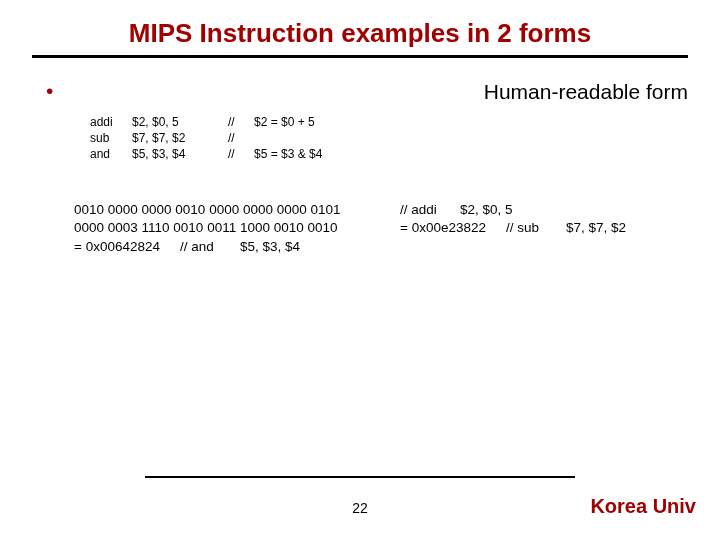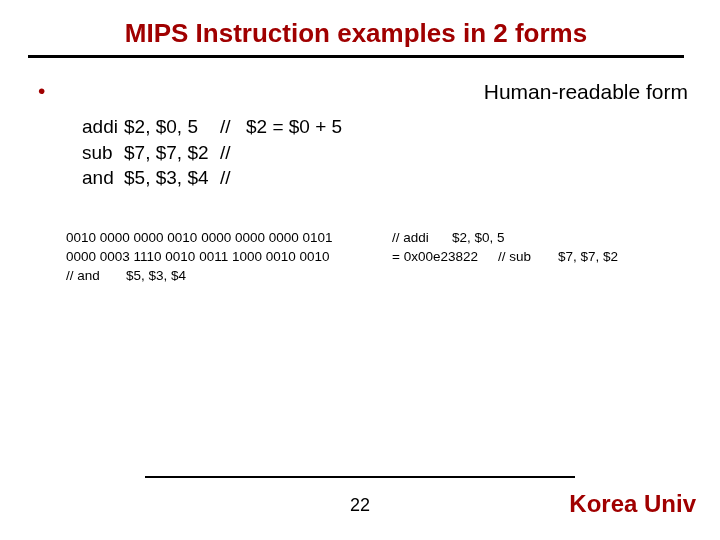--- a/index.html
+++ b/index.html
@@ -9,21 +9,21 @@
     height: 540px;
     background: #fff;
     font-family: Verdana, Tahoma, Geneva, sans-serif;
     color: #000;
   }
   .slide {
     position: relative;
     width: 720px;
     height: 540px;
     box-sizing: border-box;
-    padding: 18px 32px 0 24px;
+    padding: 18px 32px 0 32px;
   }
   .title {
     color: #a00000;
     font-weight: 700;
     font-size: 26px;
     text-align: center;
     margin: 0 0 6px 0;
     letter-spacing: 0;
   }
   .title-rule {
@@ -47,21 +47,21 @@
   .bullet::before {
     content: "•";
     position: absolute;
     left: 0;
     top: 0;
     color: #a00000;
     font-size: 21px;
     line-height: 1;
   }
   .codeblock {
-    font-size: 19px;
+    font-size: 12px;
     line-height: 1.35;
     margin: 8px 0 38px 44px;
     white-space: nowrap;
     font-family: Verdana, Tahoma, Geneva, sans-serif;
   }
   .row { display: flex; }
   .col-mnemonic { width: 42px; }
   .col-args     { width: 96px; }
   .col-sep      { width: 26px; }
   .col-comment  { width: auto; }
@@ -85,31 +85,31 @@
     bottom: 54px;
     width: 430px;
     border: 0;
     border-top: 2px solid #000;
   }
   .page-num {
     position: absolute;
     bottom: 24px;
     left: 50%;
     transform: translateX(-50%);
-    font-size: 18px;
+    font-size: 14px;
     color: #000;
     margin-top: 29px;
   }
   .footer-org {
     position: absolute;
     right: 24px;
     bottom: 22px;
     color: #a00000;
     font-weight: 700;
-    font-size: 24px;
+    font-size: 20px;
   }
 </style>
 </head>
 <body>
 
 <div class="slide">
 
   <h1 class="title">MIPS Instruction examples in 2 forms</h1>
   <hr class="title-rule">
 
@@ -126,37 +126,39 @@
       </div>
       <div class="row">
         <span class="col-mnemonic">sub</span>
         <span class="col-args">$7, $7, $2</span>
         <span class="col-sep">//</span>
       </div>
       <div class="row">
         <span class="col-mnemonic">and</span>
         <span class="col-args">$5, $3, $4</span>
         <span class="col-sep">//</span>
+        <span class="col-comment">$5 = $3 &amp; $4</span>
       </div>
     </div>
 
 
     <div class="codeblock2">
       <div class="row2">
         <span class="c2-bin">0010 0000 0000 0010 0000 0000 0000 0101</span>
         <span class="c2-sep">// addi</span>
         <span class="c2-args">$2, $0, 5</span>
       </div>
       <div class="row2">
         <span class="c2-bin">0000 0003 1110 0010 0011 1000 0010 0010</span>
         <span class="c2-hex">= 0x00e23822</span>
         <span class="c2-sep">// sub</span>
         <span class="c2-args">$7, $7, $2</span>
       </div>
       <div class="row2">
+        <span class="c2-hex">= 0x00642824</span>
         <span class="c2-sep">// and</span>
         <span class="c2-args">$5, $3, $4</span>
       </div>
     </div>
 
   </div>
 
   <hr class="foot-rule">
   <div class="page-num">22</div>
   <div class="footer-org">Korea Univ</div>

